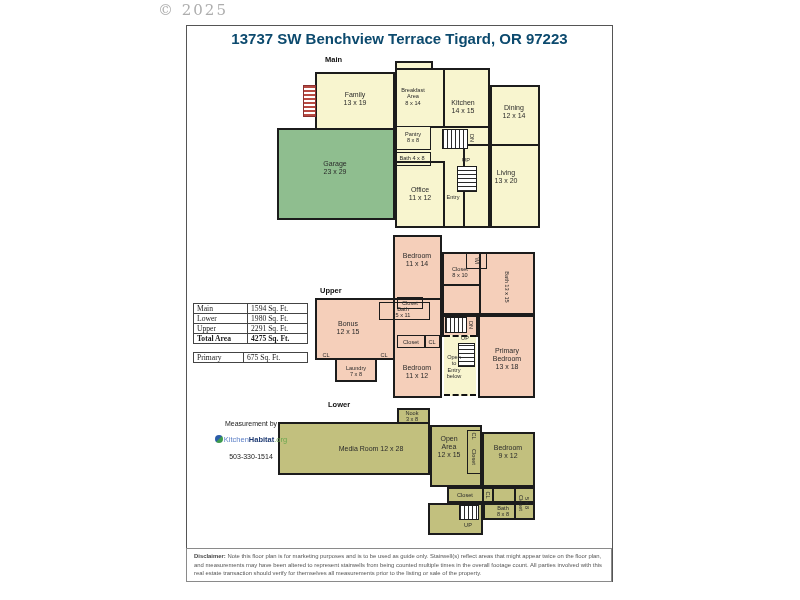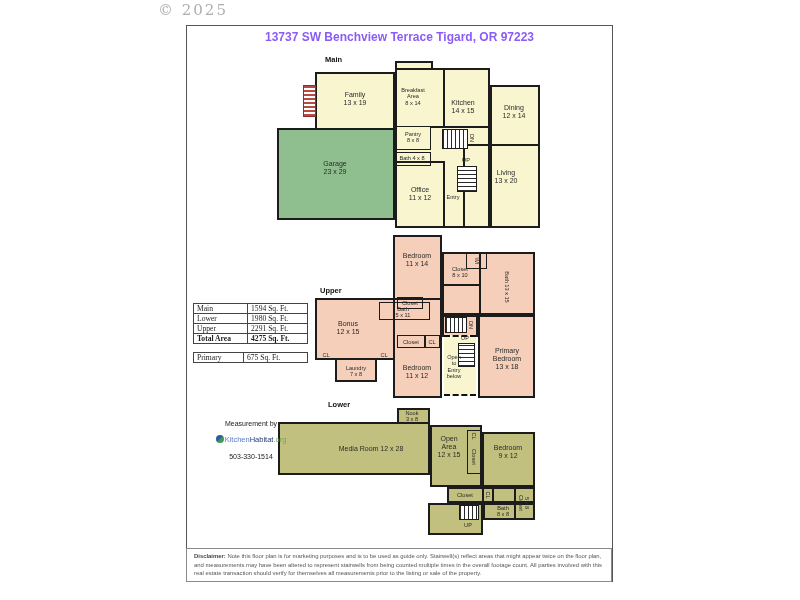--- a/index.html
+++ b/index.html
@@ -25,31 +25,31 @@
        background:repeating-linear-gradient(0deg,#2a2a2a 0 1px,#ffffff 1px 4px);}
   .fireplace{position:absolute;border:1px solid #8a3030;box-sizing:border-box;
        background:repeating-linear-gradient(0deg,#b84a42 0 2px,#fff 2px 4px);}
   .open-shaft{position:absolute;box-sizing:border-box;background:#F8F5CF;
        border-top:2px dashed #111;border-bottom:2px dashed #111;}
   #border-box{position:absolute;left:186px;top:25px;width:427px;height:557px;
        border:1.6px solid #555;box-sizing:border-box;background:#fff;}
   #watermark{position:absolute;left:158px;top:1px;font-family:"DejaVu Serif",serif;
        font-size:15px;color:#adadad;letter-spacing:2px;text-align:right;}
   #title{position:absolute;left:186px;top:30px;width:427px;text-align:center;
-       font-size:12px;font-weight:bold;color:#8b5cf6;}
+       font-size:15px;font-weight:bold;color:#0c4a6e;}
   table.area{position:absolute;border-collapse:collapse;font-family:"Liberation Serif",serif;
        font-size:7.6px;color:#1c1c1c;}
   table.area td{border:1px solid #444;padding:0 3px;height:9px;background:#fff;}
   table.area td.v{text-align:left;}
   table.area tr.b td{font-weight:bold;}
   .meas{position:absolute;text-align:center;font-size:7px;color:#222;}
   .globe{display:inline-block;width:8px;height:8px;border-radius:50%;vertical-align:-1px;
        background:linear-gradient(135deg,#2b5ca8 45%,#3f9b4e 55%);margin-right:1px;}
   .logo-a{color:#5b7fc7;font-size:7.5px;}
-  .logo-b{color:#1f3b73;font-weight:normal;font-size:7.5px;}
+  .logo-b{color:#1f3b73;font-weight:bold;font-size:7.5px;}
   .logo-c{color:#6aa84f;font-size:7.5px;}
   #disclaimer{position:absolute;left:186px;top:548px;width:426px;height:34px;
        border:1px solid #8a8a8a;box-sizing:border-box;padding:3px 7px;
        font-size:5.9px;line-height:1.45;color:#555;text-align:left;}
   #disclaimer b{color:#444;}
 </style>
 </head>
 <body>
 
 <div id="page">

